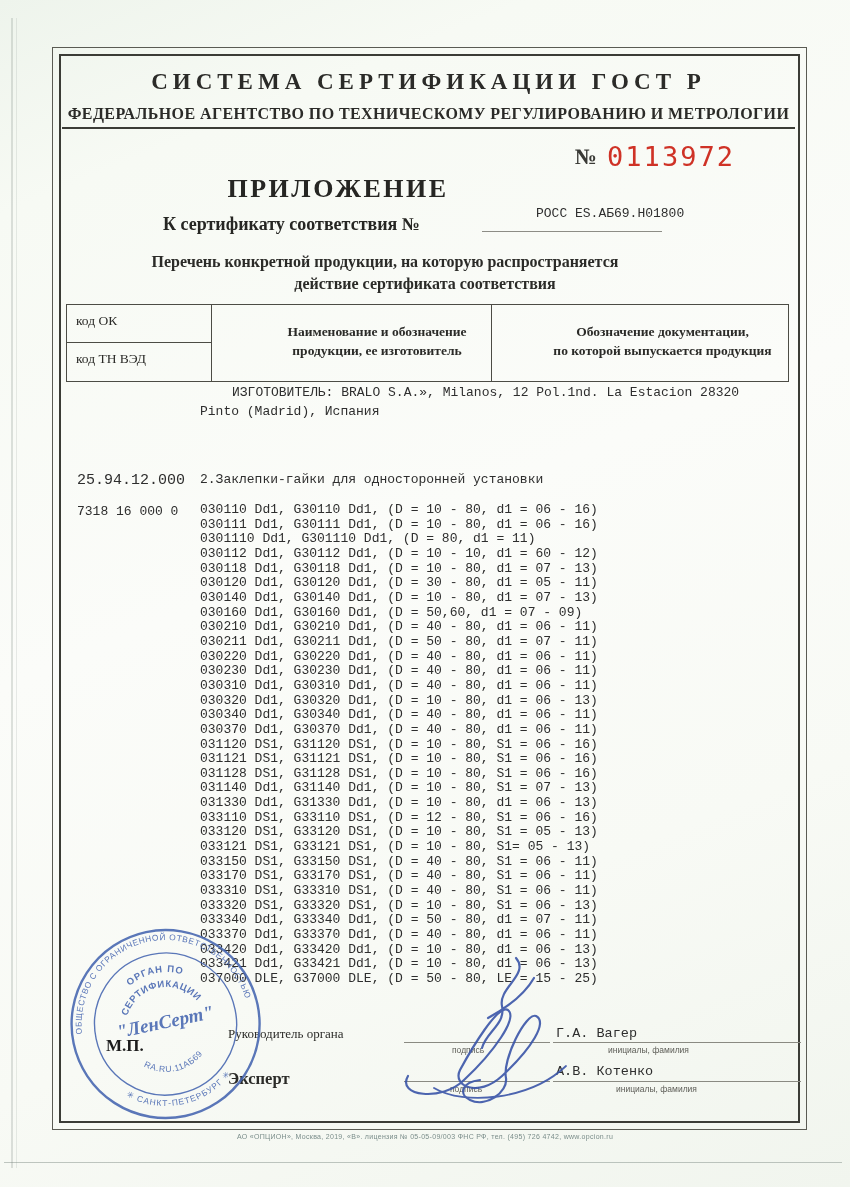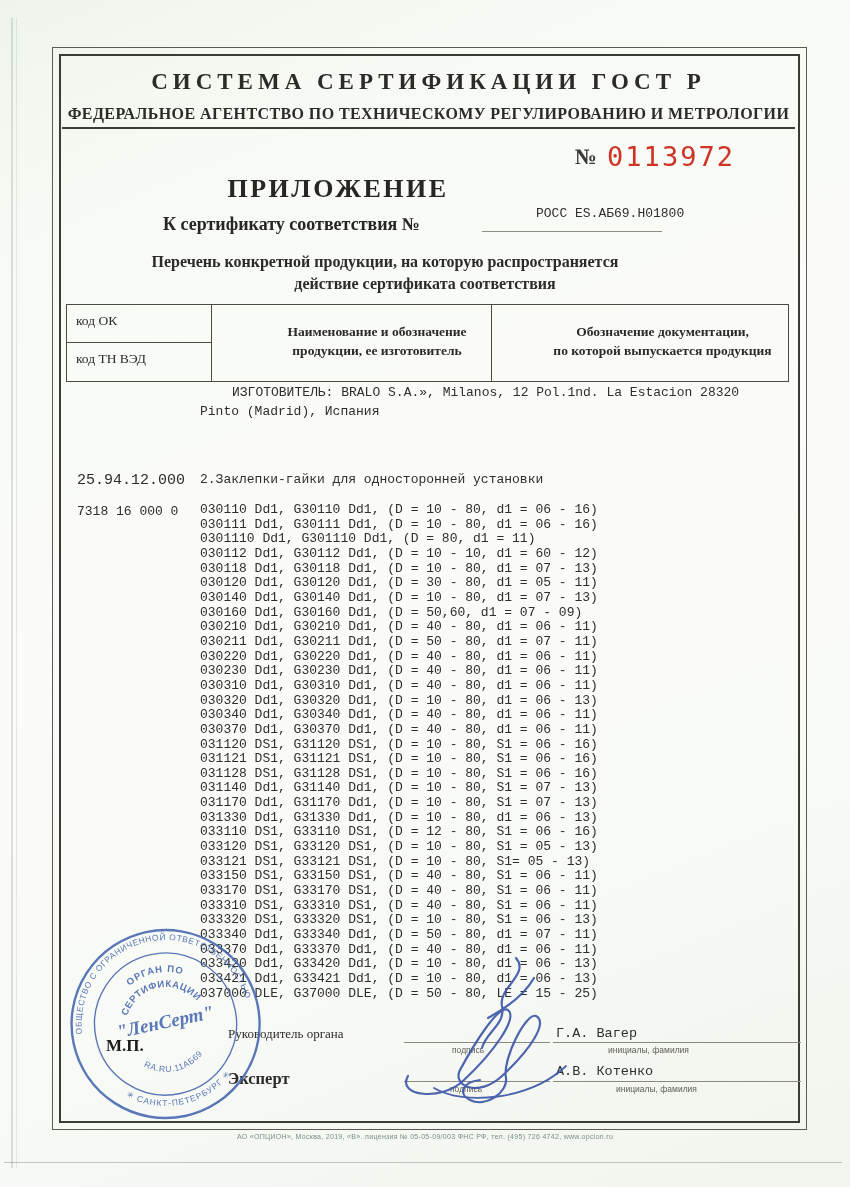--- a/index.html
+++ b/index.html
@@ -151,21 +151,20 @@
       <div class="code-line">030220 Dd1, G30220 Dd1, (D = 40 - 80, d1 = 06 - 11)</div>
       <div class="code-line">030230 Dd1, G30230 Dd1, (D = 40 - 80, d1 = 06 - 11)</div>
       <div class="code-line">030310 Dd1, G30310 Dd1, (D = 40 - 80, d1 = 06 - 11)</div>
       <div class="code-line">030320 Dd1, G30320 Dd1, (D = 10 - 80, d1 = 06 - 13)</div>
       <div class="code-line">030340 Dd1, G30340 Dd1, (D = 40 - 80, d1 = 06 - 11)</div>
       <div class="code-line">030370 Dd1, G30370 Dd1, (D = 40 - 80, d1 = 06 - 11)</div>
       <div class="code-line">031120 DS1, G31120 DS1, (D = 10 - 80, S1 = 06 - 16)</div>
       <div class="code-line">031121 DS1, G31121 DS1, (D = 10 - 80, S1 = 06 - 16)</div>
       <div class="code-line">031128 DS1, G31128 DS1, (D = 10 - 80, S1 = 06 - 16)</div>
       <div class="code-line">031140 Dd1, G31140 Dd1, (D = 10 - 80, S1 = 07 - 13)</div>
-      <div class="code-line">031170 Dd1, G31170 Dd1, (D = 10 - 80, S1 = 07 - 13)</div>
       <div class="code-line">031330 Dd1, G31330 Dd1, (D = 10 - 80, d1 = 06 - 13)</div>
       <div class="code-line">033110 DS1, G33110 DS1, (D = 12 - 80, S1 = 06 - 16)</div>
       <div class="code-line">033120 DS1, G33120 DS1, (D = 10 - 80, S1 = 05 - 13)</div>
       <div class="code-line">033121 DS1, G33121 DS1, (D = 10 - 80, S1= 05 - 13)</div>
       <div class="code-line">033150 DS1, G33150 DS1, (D = 40 - 80, S1 = 06 - 11)</div>
       <div class="code-line">033170 DS1, G33170 DS1, (D = 40 - 80, S1 = 06 - 11)</div>
       <div class="code-line">033310 DS1, G33310 DS1, (D = 40 - 80, S1 = 06 - 11)</div>
       <div class="code-line">033320 DS1, G33320 DS1, (D = 10 - 80, S1 = 06 - 13)</div>
       <div class="code-line">033340 Dd1, G33340 Dd1, (D = 50 - 80, d1 = 07 - 11)</div>
       <div class="code-line">033370 Dd1, G33370 Dd1, (D = 40 - 80, d1 = 06 - 11)</div>

